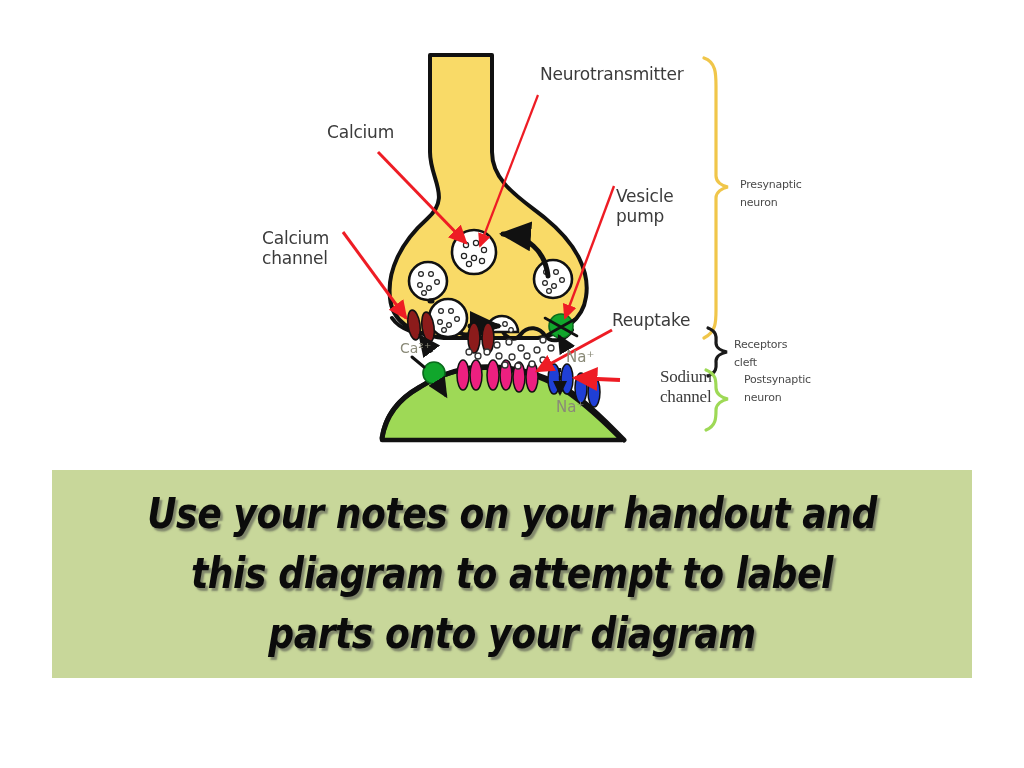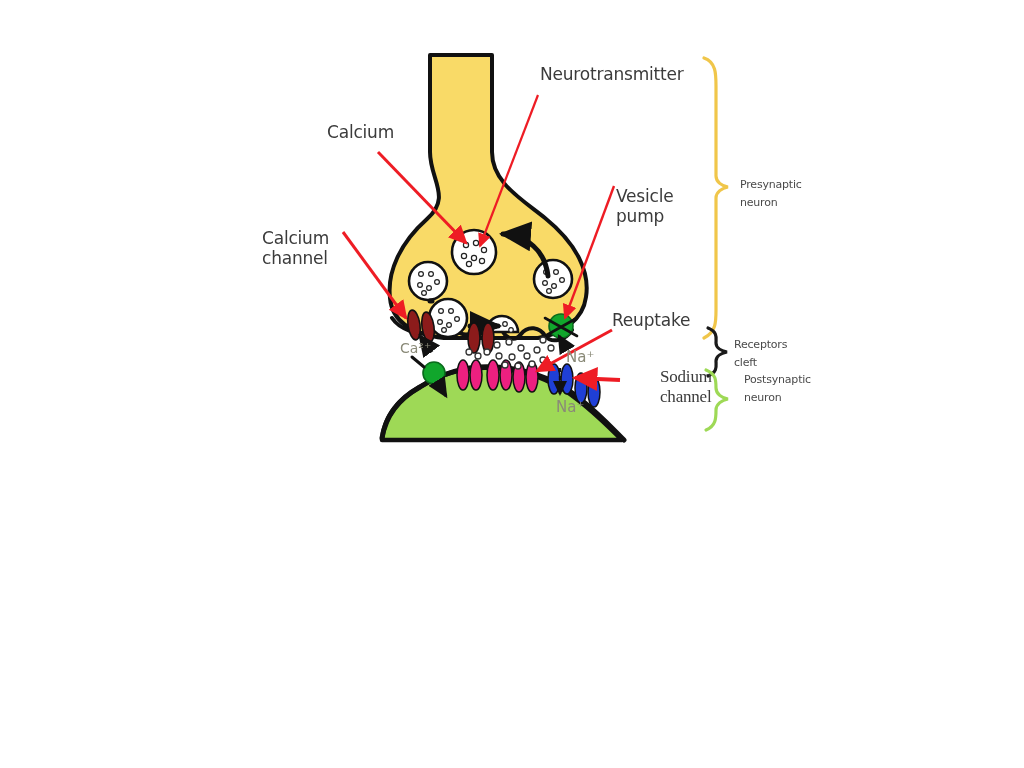--- a/index.html
+++ b/index.html
@@ -330,14 +330,17 @@
     <div class="lbl small" style="left:736px;top:371px;margin-left:8px;">Postsynaptic
 neuron</div>
 
     <div class="ion" style="left:400px;top:340px;">Ca²⁺</div>
 
     <div class="ion" style="left:566px;top:348px;font-size:15px;">Na⁺</div>
 
     <div class="ion" style="left:556px;top:398px;font-size:15px;">Na⁺</div>
   </div>
 
+  <div id="caption">
+    <div id="caption-text">Use your notes on your handout and this diagram to attempt to label parts onto your diagram</div>
+  </div>
 
 </div>
 
 </body></html>

